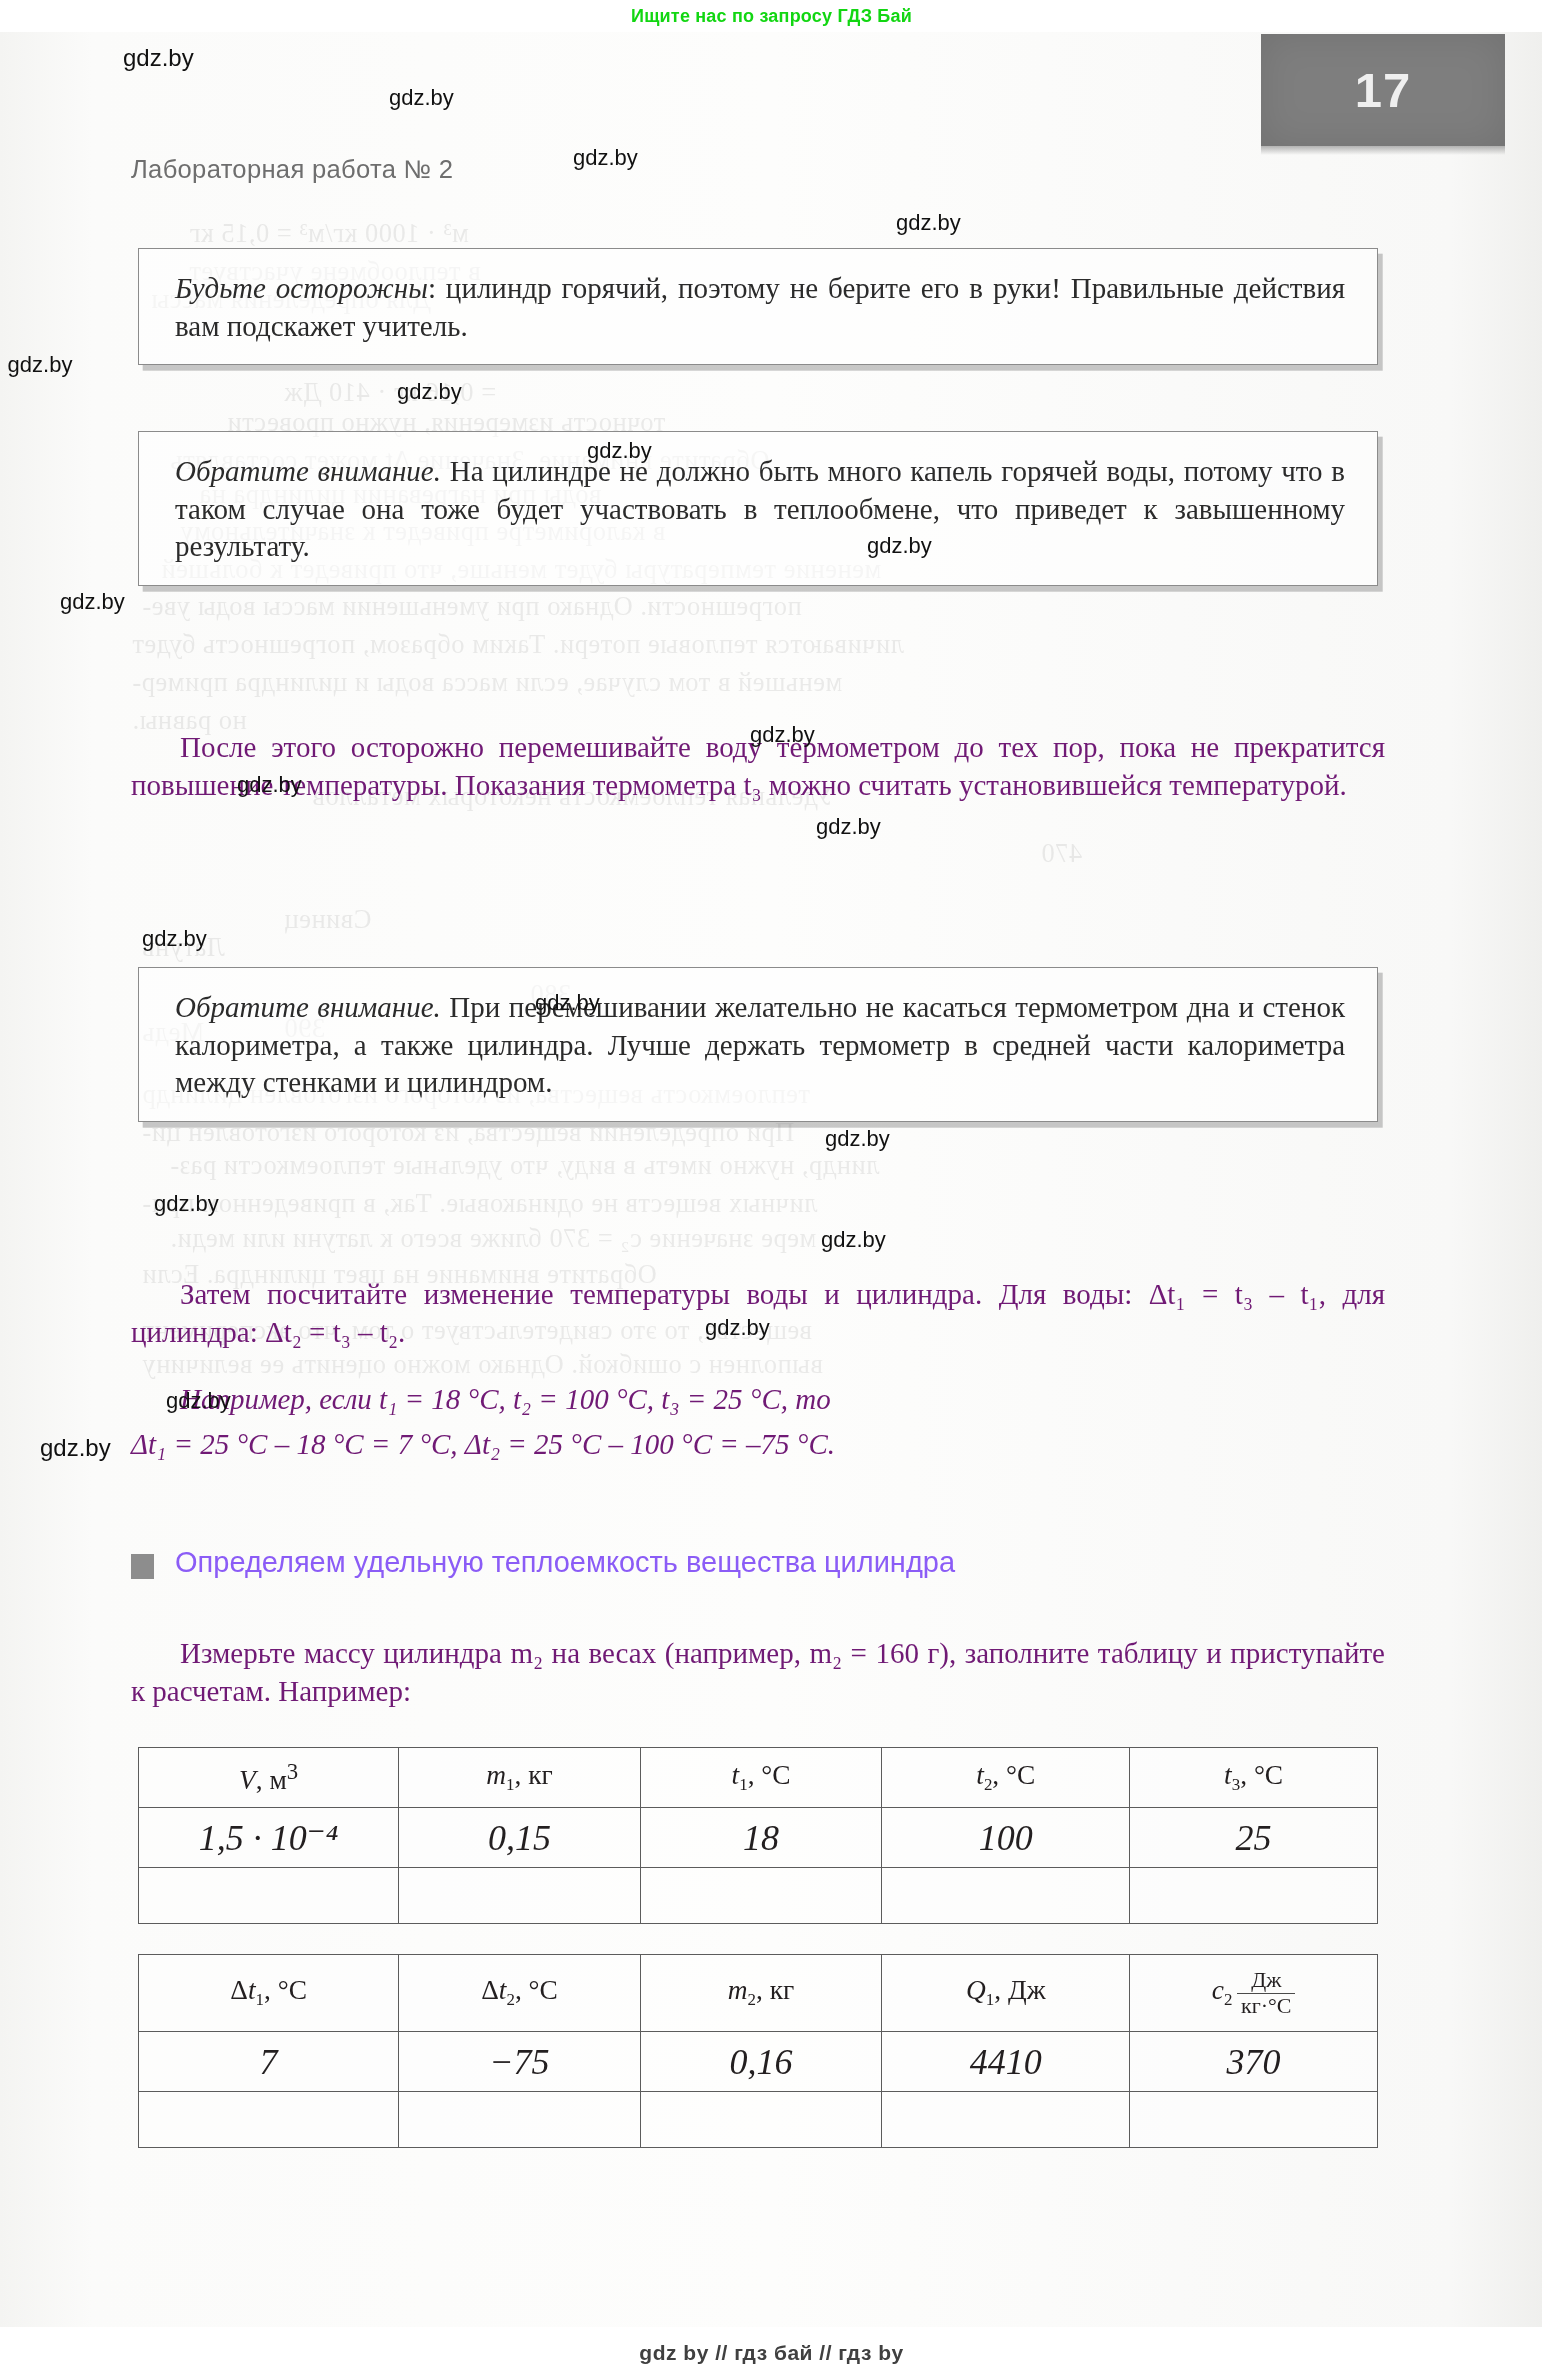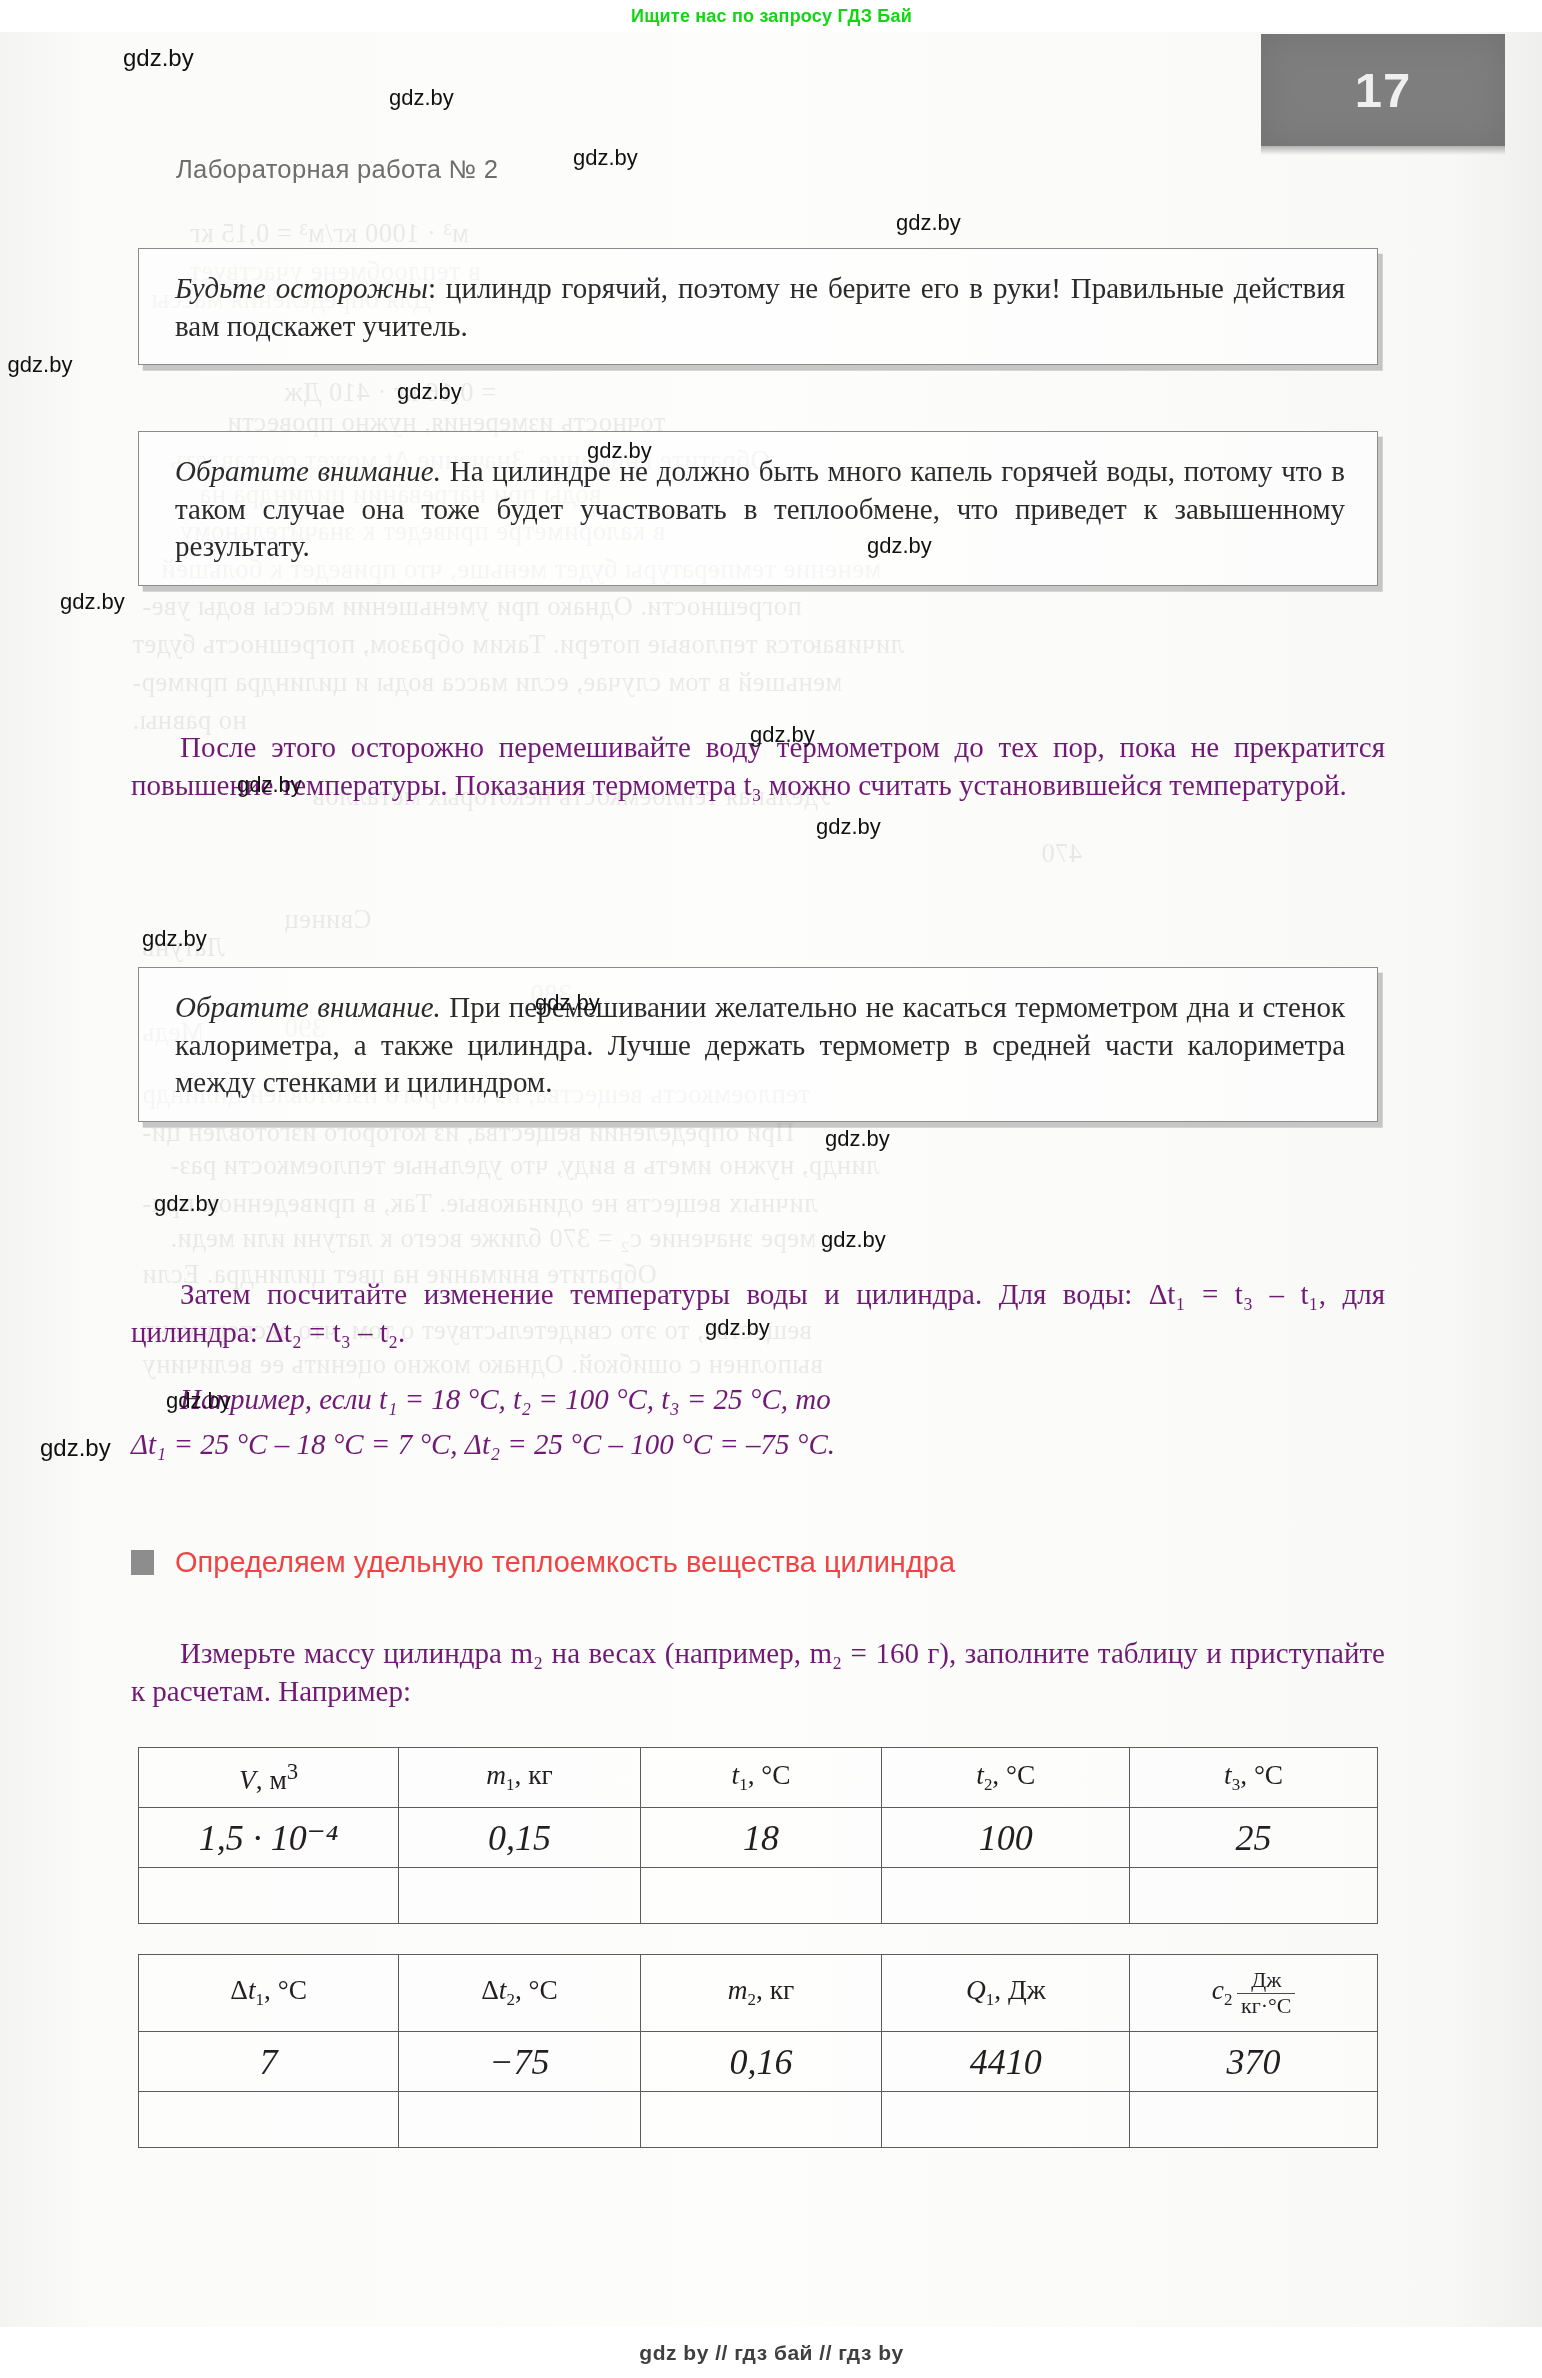--- a/index.html
+++ b/index.html
@@ -88,21 +88,20 @@
 
   
   #running-head {
     position: absolute;
     left: 131px; top: 155px;
     font-family: "Liberation Sans", sans-serif;
     font-size: 25.6px;
     color: #6e6e6e;
     letter-spacing: 0.3px;
     white-space: nowrap;
-    margin-left: 45px;
   }
 
   
   .callout {
     position: absolute;
     left: 138px;
     width: 1240px;
     box-sizing: border-box;
     border: 1.9px solid #8b8b8b;
     background: rgba(255,255,255,.55);
@@ -136,23 +135,23 @@
   .m sub { font-style: normal; font-size: .62em; }
   .deg { font-style: normal; }
 
   
   #section-heading {
     position: absolute;
     left: 131px; top: 1546px;
     width: 1259px;
     font-family: "Liberation Sans", sans-serif;
     font-size: 29px;
-    color: #ef4444;
+    color: #8b5cf6;
     display: flex;
-    align-items: center;
+    align-items: flex-end;
     gap: 21px;
   }
   #section-heading .sq {
     width: 23px; height: 24.6px;
     background: #8d8d8d;
     flex: 0 0 auto;
     display: inline-block;
   }
 
   

